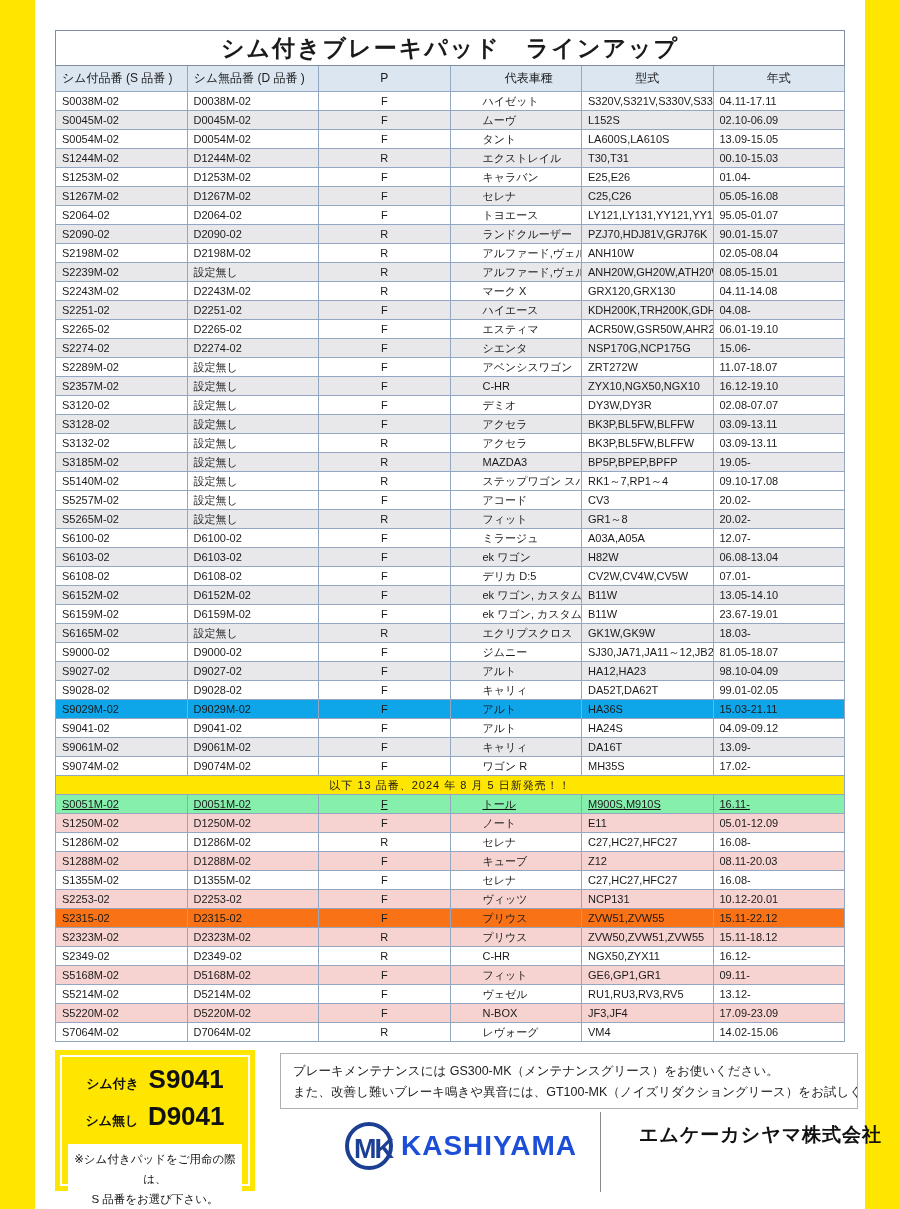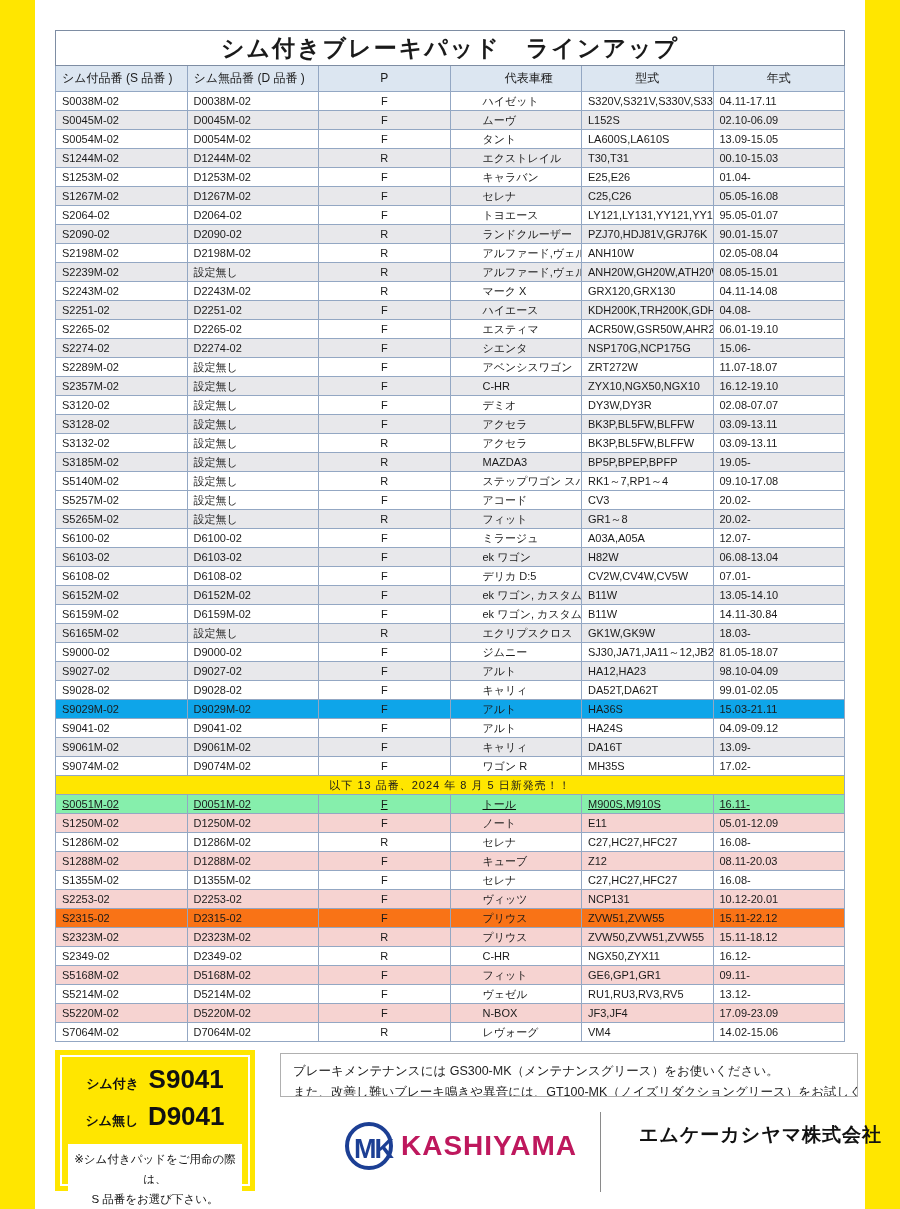--- a/index.html
+++ b/index.html
@@ -53,39 +53,39 @@
   .yb-border { position:absolute; inset:5px; border:2px solid #ffffff; pointer-events:none; }
   .shim-line { text-align:center; margin-top:14px; white-space:nowrap; }
   .shim-line .lbl { font-size:13px; font-weight:bold; vertical-align:baseline; }
   .shim-line .val { font-size:26px; font-weight:bold; margin-left:5px; vertical-align:baseline; letter-spacing:0; }
   .shim-line.second { margin-top:6px; }
   .yb-note {
     position:relative; margin:12px auto 0; width:174px; background:#ffffff;
     font-size:11.5px; line-height:1.75; text-align:center; padding:5px 2px;
   }
   .grease-box {
-    position:absolute; left:245px; top:1053px; width:578px; height:44px;
+    position:absolute; left:245px; top:1053px; width:578px; height:56px;
     border:1px solid #b0b0b0; background:#fff;
     padding:7px 12px; font-size:12.5px; line-height:1.65; color:#222;
     white-space:nowrap; overflow:hidden;
   }
   .logo-block {
     position:absolute; left:310px; top:1122px; display:flex; align-items:center;
   }
   .mk-circle {
     position:relative; width:48px; height:48px; border:4px solid #1c3f94;
     border-radius:50%; flex:0 0 auto;
   }
   .mk-letters {
     position:absolute; left:-4px; top:8px; width:56px; text-align:center;
     font-size:27px; font-weight:900; color:#1c3f94; letter-spacing:-2px;
     background:transparent;
   }
   .kashiyama {
-    font-size:28px; font-weight:bold; color:#be185d; letter-spacing:1px; margin-left:8px;
+    font-size:28px; font-weight:bold; color:#1d4ed8; letter-spacing:1px; margin-left:8px;
   }
   .v-divider { position:absolute; left:565px; top:1112px; width:1px; height:80px; background:#8a8a8a; }
   .company { position:absolute; left:604px; top:1122px; font-size:19px; font-weight:bold; color:#111; letter-spacing:1px; white-space:nowrap; }
 </style>
 </head>
 <body>
 
 <div class="page">
   <div class="content">
 
@@ -319,21 +319,21 @@
             <td class="c3">ek ワゴン, カスタム</td>
             <td class="c4">B11W</td>
             <td class="c5">13.05-14.10</td>
           </tr>
           <tr style="background: rgb(255, 255, 255);">
             <td class="c0">S6159M-02</td>
             <td class="c1">D6159M-02</td>
             <td class="c2">F</td>
             <td class="c3">ek ワゴン, カスタム</td>
             <td class="c4">B11W</td>
-            <td class="c5">14.11-30.84</td>
+            <td class="c5">23.67-19.01</td>
           </tr>
           <tr style="background: rgb(232, 232, 235);">
             <td class="c0">S6165M-02</td>
             <td class="c1">設定無し</td>
             <td class="c2">R</td>
             <td class="c3">エクリプスクロス</td>
             <td class="c4">GK1W,GK9W</td>
             <td class="c5">18.03-</td>
           </tr>
           <tr style="background: rgb(255, 255, 255);">

